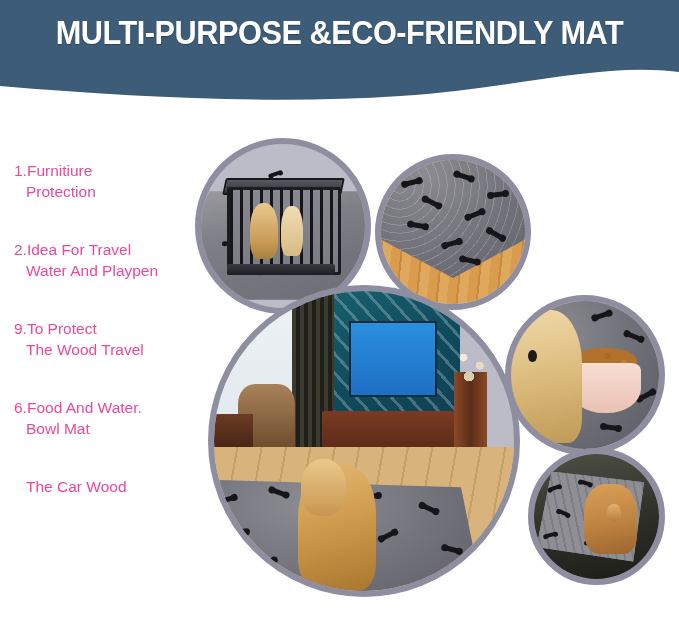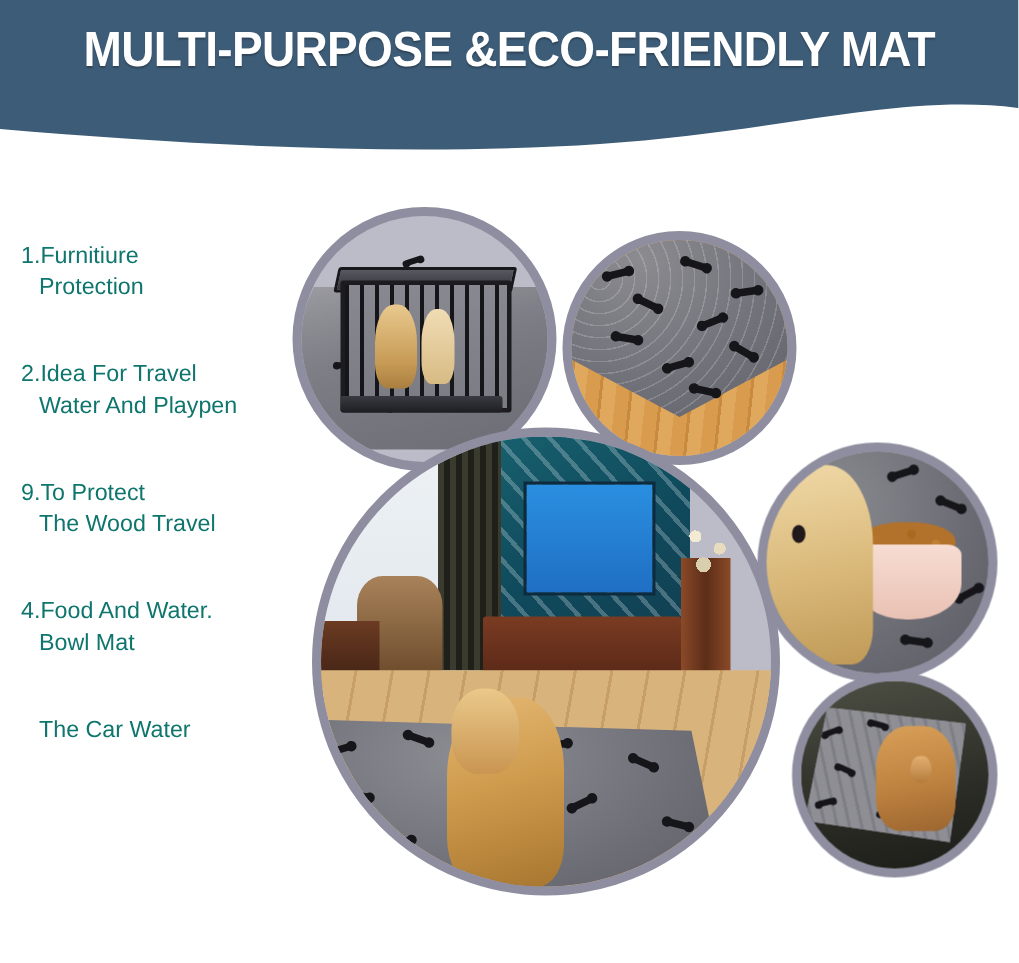--- a/index.html
+++ b/index.html
@@ -10,21 +10,21 @@
   #header-band{position:absolute;left:0;top:0;width:679px;height:118px;overflow:hidden;}
   #header-svg{position:absolute;left:0;top:0;}
   #header-title{position:absolute;left:0;top:14px;width:679px;text-align:center;
     color:#ffffff;font-size:33px;font-weight:bold;letter-spacing:-0.5px;
     font-family:"Liberation Sans","DejaVu Sans",sans-serif;
     transform:scaleX(0.93);transform-origin:50% 50%;white-space:nowrap;
     text-shadow:0 1px 1px rgba(0,0,0,0.25);}
 
   
   #feature-list{position:absolute;left:14px;top:160px;width:195px;}
-  .feature-item{margin-bottom:37px;color:#0f766e;font-size:15.5px;line-height:21px;}
+  .feature-item{margin-bottom:37px;color:#ec4899;font-size:15.5px;line-height:21px;}
   .feature-line1{display:block;white-space:nowrap;}
   .feature-line2{display:block;padding-left:12px;white-space:nowrap;}
 
   
   #collage{position:absolute;left:0;top:118px;width:679px;height:524px;}
   .photo-circle{position:absolute;border-radius:50%;overflow:hidden;
     box-sizing:border-box;border:6px solid #8e8ea0;background:#bcbcc8;}
   .scene{position:absolute;left:0;top:0;width:100%;height:100%;overflow:hidden;}
 
   
@@ -158,25 +158,25 @@
   </div>
   <div class="feature-item">
     <span class="feature-line1">2.Idea For Travel</span>
     <span class="feature-line2">Water And Playpen</span>
   </div>
   <div class="feature-item">
     <span class="feature-line1">9.To Protect</span>
     <span class="feature-line2">The Wood Travel</span>
   </div>
   <div class="feature-item">
-    <span class="feature-line1">4.Food And Water.</span>
+    <span class="feature-line1">6.Food And Water.</span>
     <span class="feature-line2">Bowl Mat</span>
   </div>
   <div class="feature-item">
-    <span class="feature-line2">The Car Water</span>
+    <span class="feature-line2">The Car Wood</span>
   </div>
 </div>
 
 <div id="collage">
 
   <div class="photo-circle" id="circle-crate">
     <div class="scene">
       <div class="mat" id="crate-floor"></div>
       <div class="bone bone-s" style="left:42%;top:17%;transform:rotate(-18deg)"></div>
       <div class="bone bone-s" style="left:70%;top:24%;transform:rotate(22deg)"></div>

